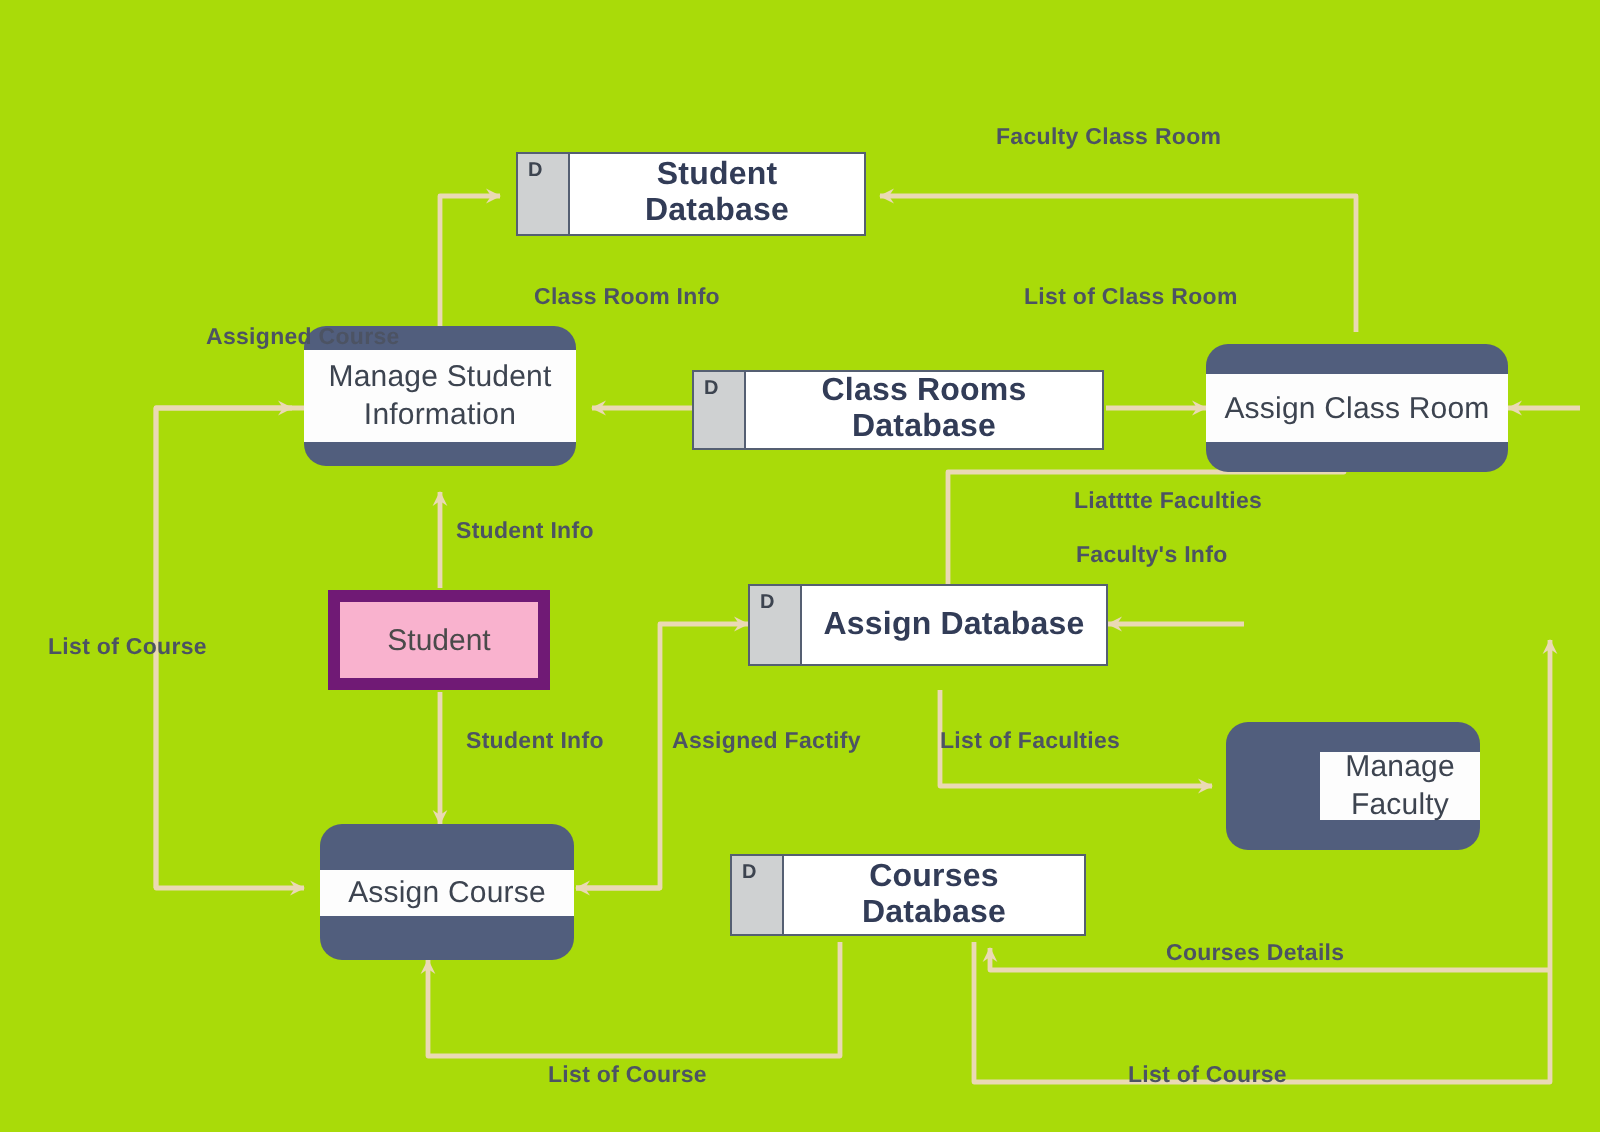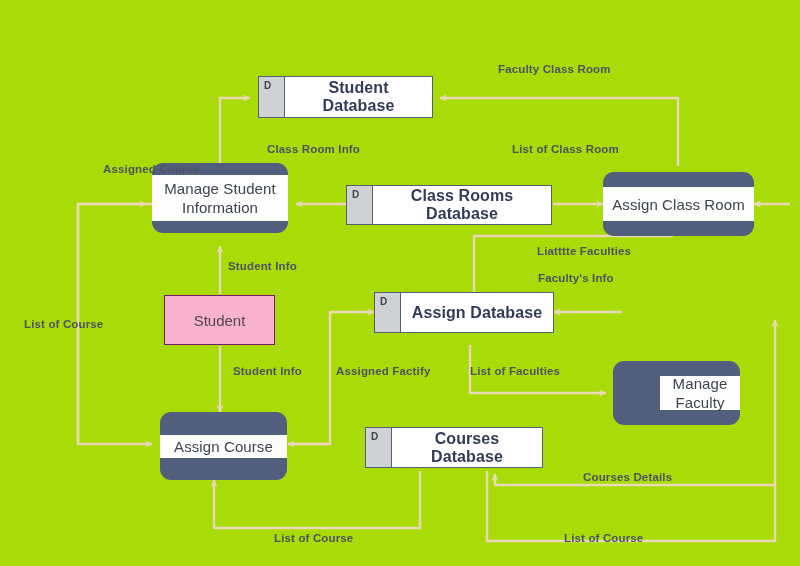--- a/index.html
+++ b/index.html
@@ -84,21 +84,21 @@
     font-weight: bold;
     letter-spacing: 0.1px;
     padding: 4px 6px;
   }
 
   
   .entity {
     position: absolute;
     box-sizing: border-box;
     background: #f9b2ce;
-    border: 1px solid #701a75;
+    border: 6px solid #701a75;
     display: flex;
     align-items: center;
     justify-content: center;
     color: #4a4a4a;
     font-size: 15px;
     z-index: 5;
   }
 
   
   .flabel {

